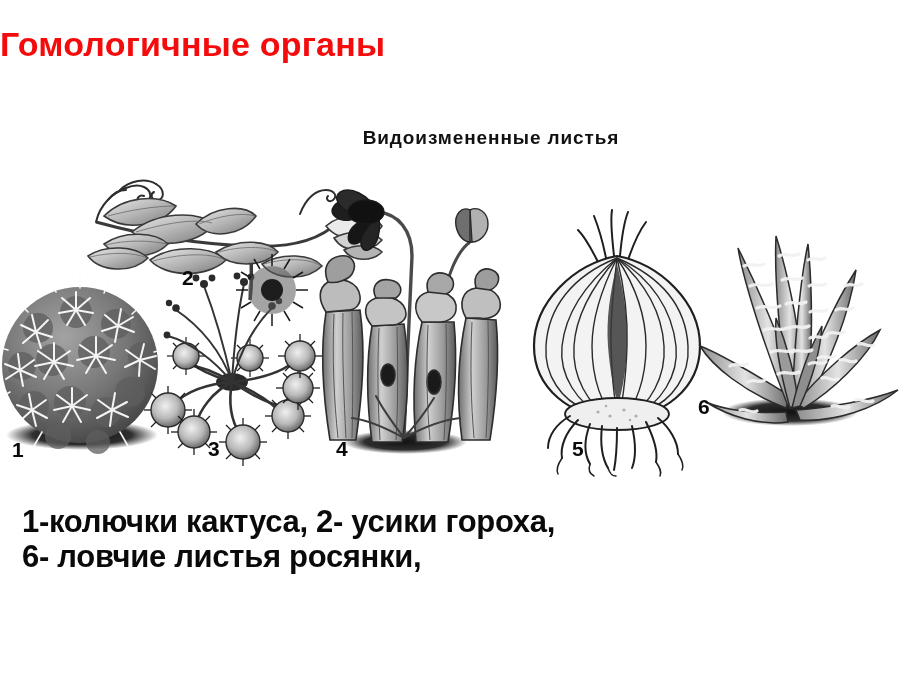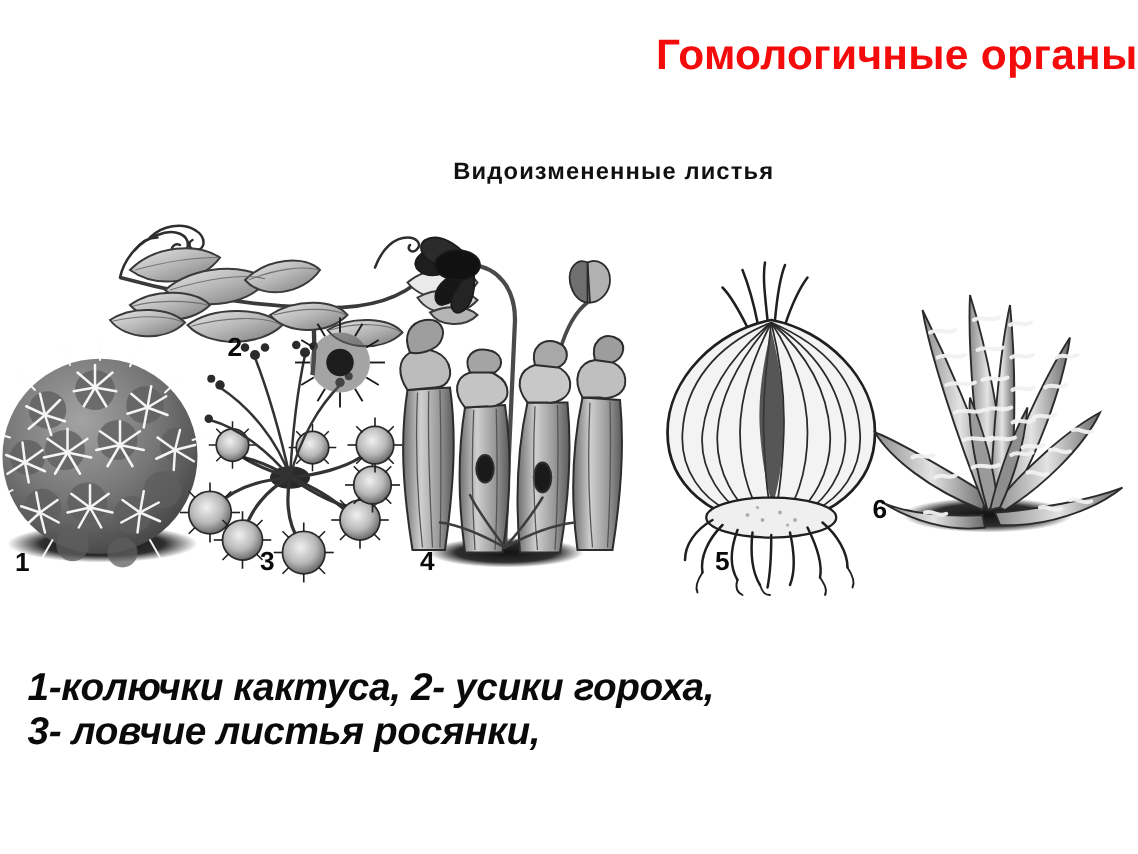--- a/index.html
+++ b/index.html
@@ -16,21 +16,21 @@
     overflow: hidden;
     font-family: "Liberation Sans", "DejaVu Sans", sans-serif;
   }
 
   
   #slide-title {
     position: absolute;
     left: 0;
     top: 24px;
     width: 910px;
-    text-align: right;
+    text-align: left;
     color: #f40c0c;
     font-size: 34px;
     font-weight: bold;
     letter-spacing: 0.2px;
     line-height: 40px;
     white-space: nowrap;
   }
 
   
   #plate-subtitle {
@@ -66,23 +66,22 @@
     font-family: "Liberation Sans", "DejaVu Sans", sans-serif;
     font-size: 21px;
     font-weight: bold;
     fill: #0a0a0a;
   }
 
   
   #caption {
     position: absolute;
     left: 22px;
-    top: 532px;
+    top: 504px;
     width: 870px;
-    font-style: italic;
   }
   .caption-line {
     color: #0a0a0a;
     font-size: 31px;
     font-weight: bold;
     line-height: 35px;
     letter-spacing: -0.3px;
     white-space: nowrap;
   }
 </style>
@@ -660,16 +659,16 @@
           <path d="M740 250 C746 248, 751 254, 757 251"></path>
         </g>
         <text class="fig-number" x="698" y="254">6</text>
       </g>
 
     </svg>
   </div>
 
   <div id="caption">
     <div class="caption-line">1-колючки кактуса, 2- усики гороха,</div>
-    <div class="caption-line">3- ловчие листья росянки,</div>
+    <div class="caption-line">6- ловчие листья росянки,</div>
   </div>
 
 </div>
 
 </body></html>

